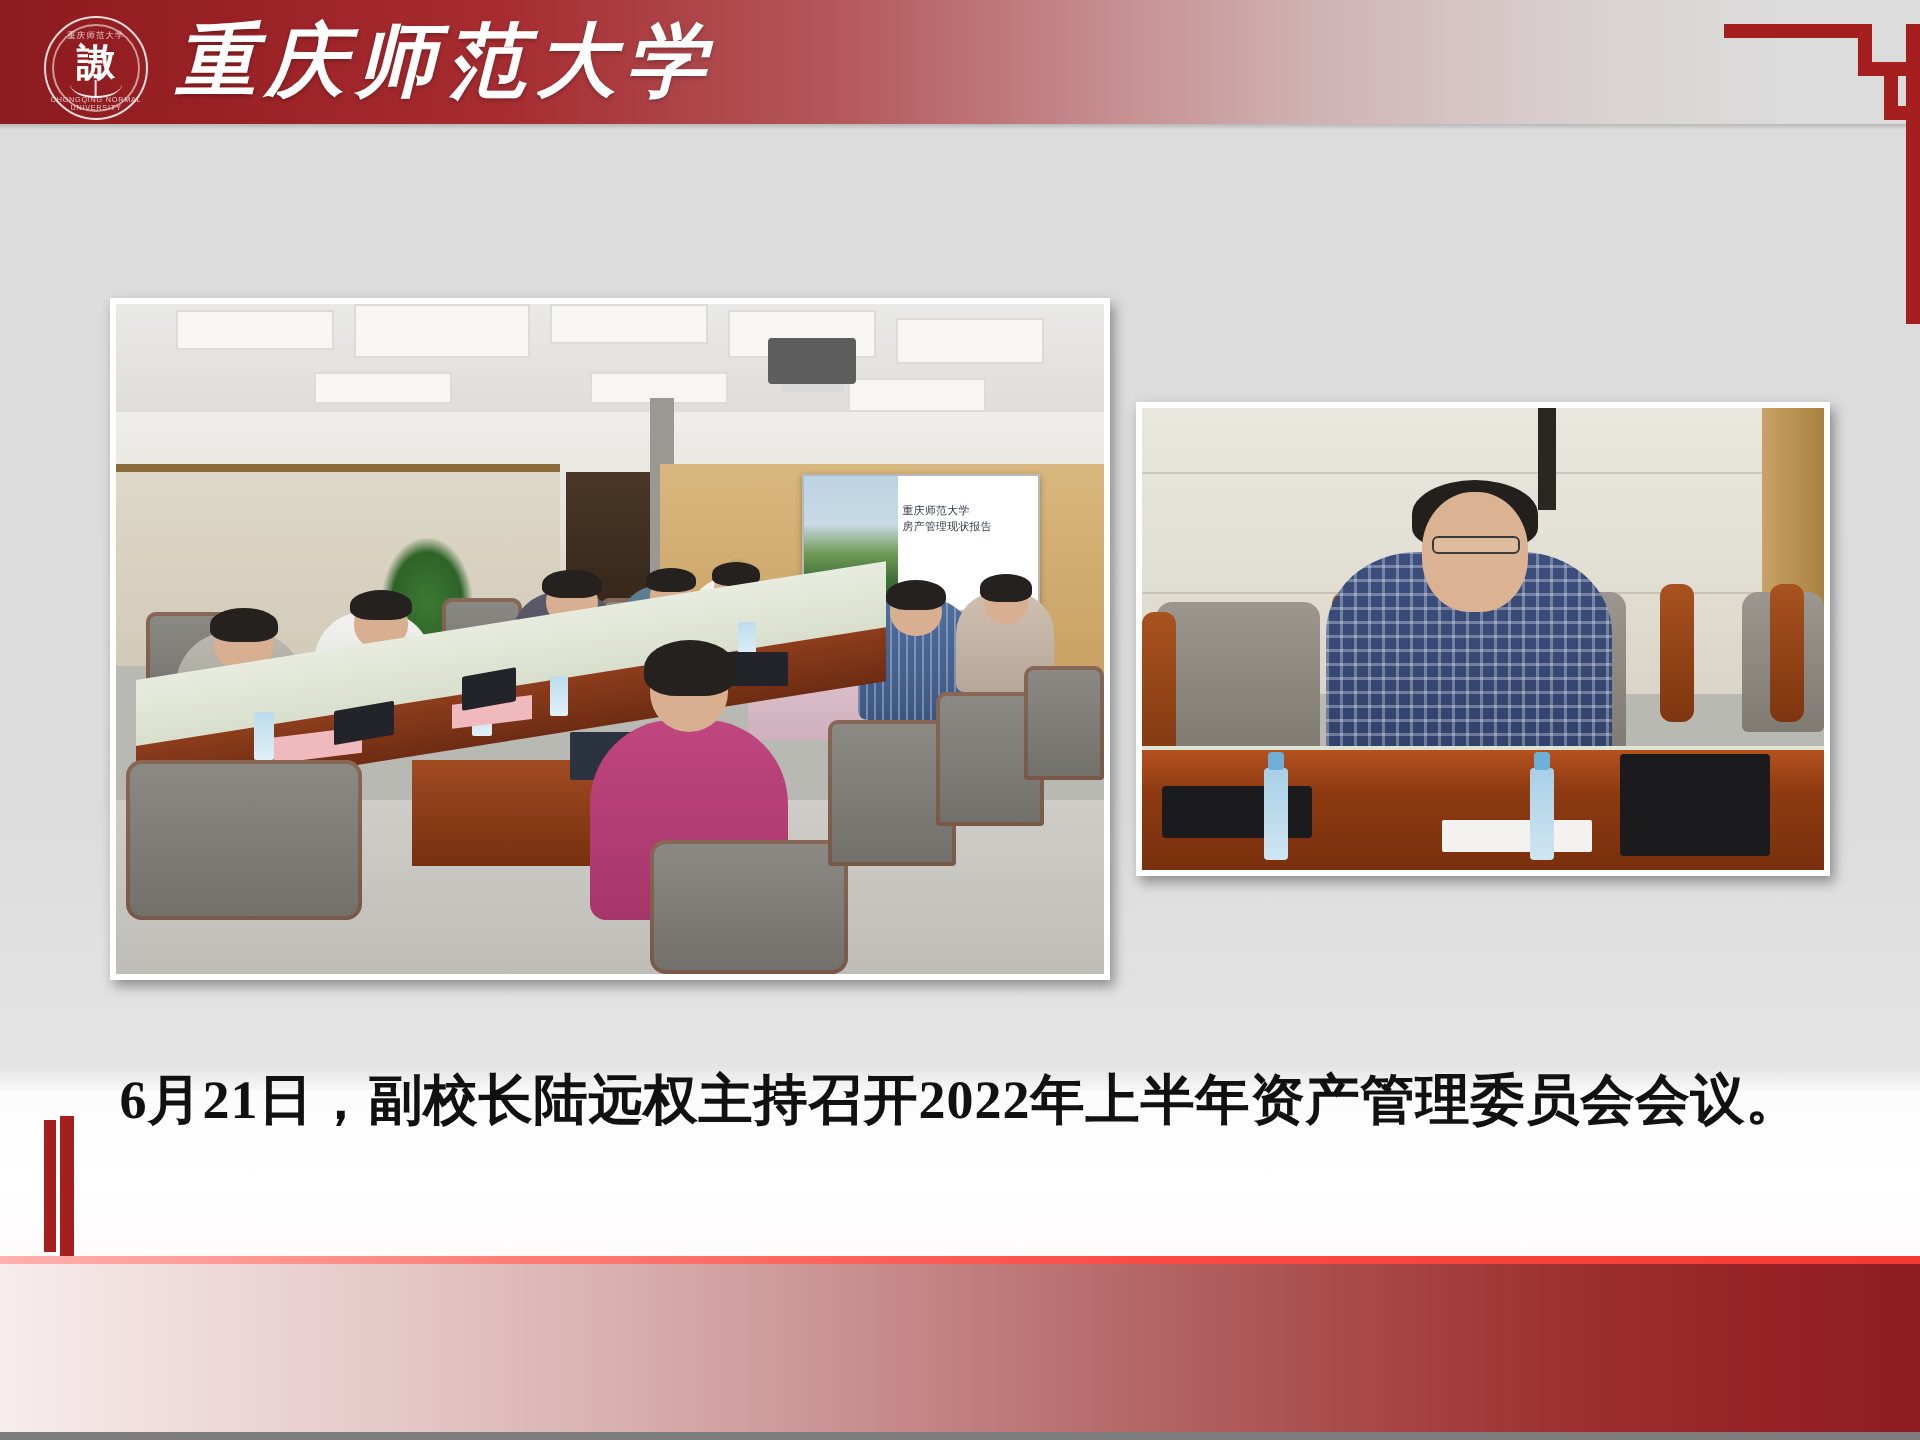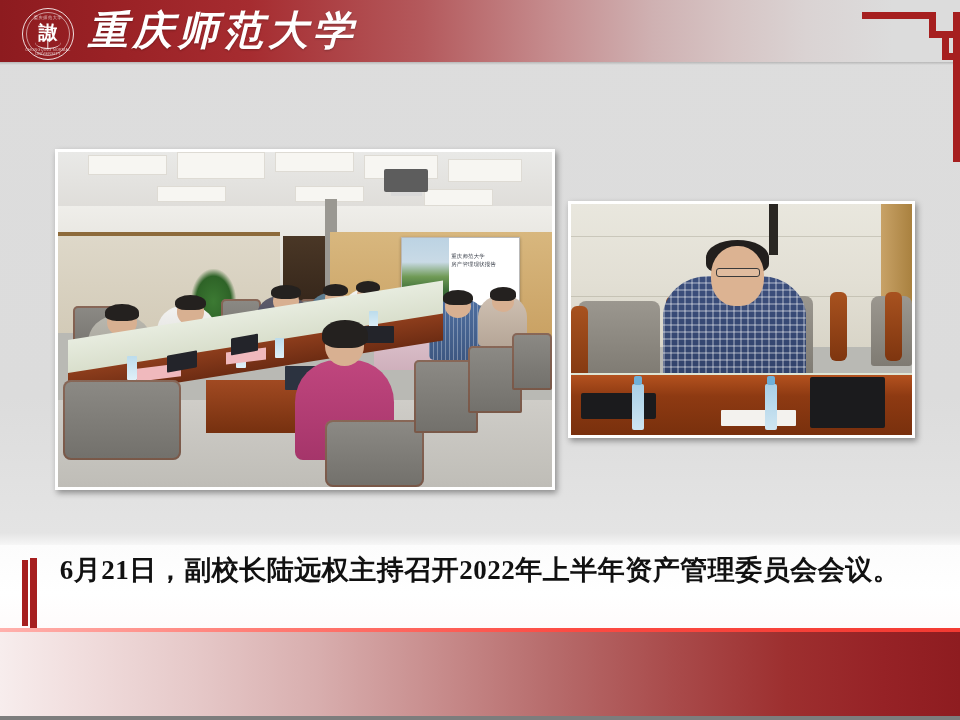--- a/index.html
+++ b/index.html
@@ -272,21 +272,21 @@
   
   .caption-area {
     position:absolute; left:0; top:545px; width:960px; height:100px;
     background:linear-gradient(180deg,#fcfcfc 0%,#ffffff 48%,#fdf9f9 100%);
   }
   .caption-rule {
     position:absolute; left:22px; top:560px; width:6px; height:66px;
     background:#A61F1F;
   }
   .caption-text {
-    position:absolute; left:0; top:552px; width:960px;
+    position:absolute; left:0; top:532px; width:960px;
     text-align:center;
     font-family:"Liberation Serif", serif;
     font-size:27px; font-weight:700; color:#111;
     letter-spacing:.5px;
     white-space:nowrap;
   }
 
   
   .footer-hairline {
     position:absolute; left:0; top:628px; width:960px; height:4px;

